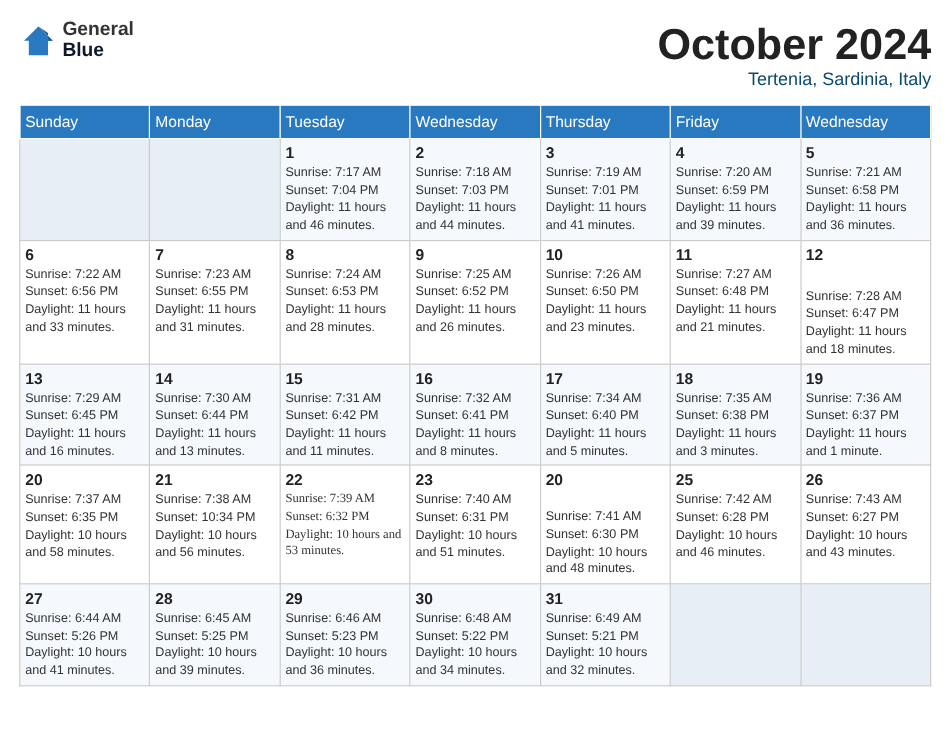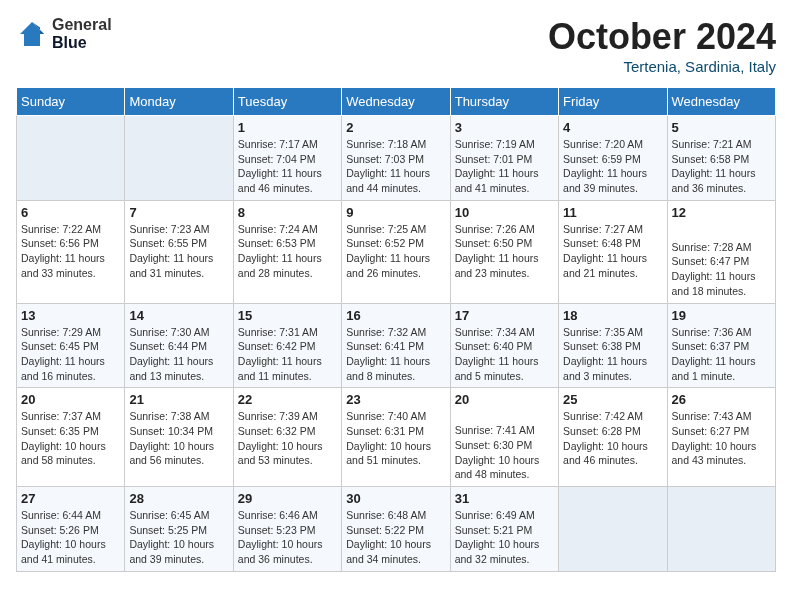--- a/index.html
+++ b/index.html
@@ -259,21 +259,21 @@
 Daylight: 10 hours and 58 minutes.</div>
         </td>
         <td>
           <span class="day-num">21</span>
           <div class="day-info" style="white-space: pre-line;">Sunrise: 7:38 AM
 Sunset: 10:34 PM
 Daylight: 10 hours and 56 minutes.</div>
         </td>
         <td>
           <span class="day-num">22</span>
-          <div class="day-info" style="white-space: pre-line;">Sunrise: 7:39 AM
+          <div class="day-info" style="white-space: pre-line; font-family: Liberation Serif, serif;">Sunrise: 7:39 AM
 Sunset: 6:32 PM
 Daylight: 10 hours and 53 minutes.</div>
         </td>
         <td>
           <span class="day-num">23</span>
           <div class="day-info" style="white-space: pre-line;">Sunrise: 7:40 AM
 Sunset: 6:31 PM
 Daylight: 10 hours and 51 minutes.</div>
         </td>
         <td>

